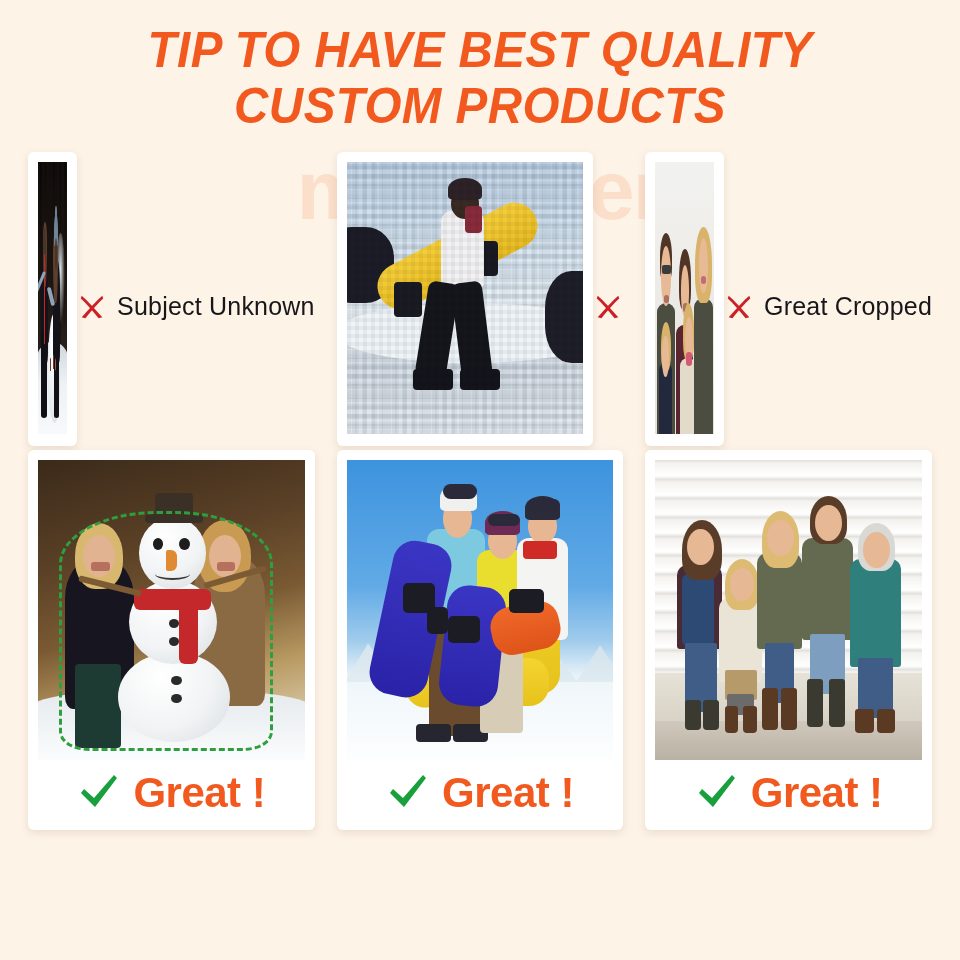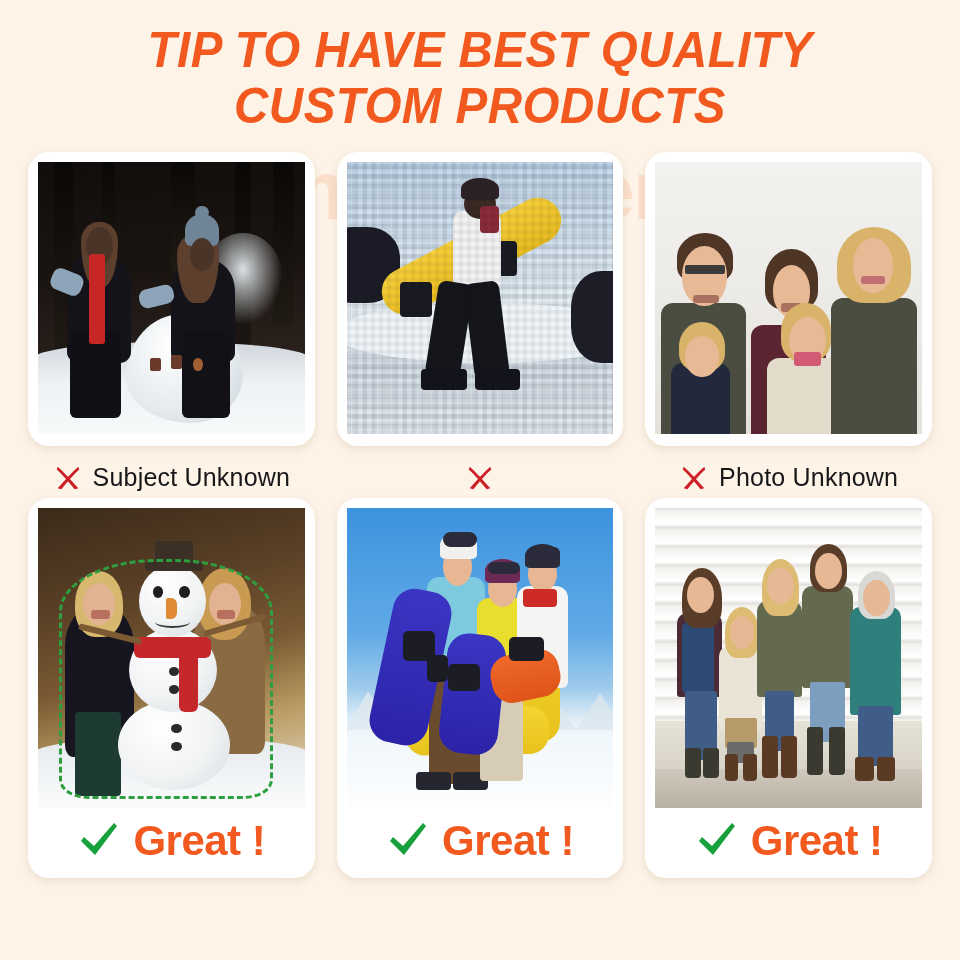--- a/index.html
+++ b/index.html
@@ -53,26 +53,26 @@
     position: relative;
     z-index: 2;
     margin-top: 18px;
     padding: 0 28px;
     display: grid;
     grid-template-columns: repeat(3, 1fr);
     column-gap: 22px;
     row-gap: 4px;
   }
 
-  .cell { display: flex; flex-direction: column; align-items: center; }
+  .cell { display: flex; flex-direction: row; align-items: center; }
 
   
   .card {
     background: #ffffff;
-    border-radius: 21px;
+    border-radius: 6px;
     box-shadow: 0 3px 9px rgba(150,120,90,0.18);
     padding: 10px;
     width: 100%;
   }
   .card.top { padding: 10px 10px 12px 10px; }
   .card.bottom { padding: 10px 10px 4px 10px; }
 
   .photo {
     width: 100%;
     height: 272px;
@@ -356,21 +356,21 @@
         </div>
       </div>
     </div>
     <div class="badlabel">
       <span>
         <svg class="icon" width="30" height="30" viewBox="0 0 32 32" aria-hidden="true">
           <path d="M5 5 C11 10 20 20 27 28 L23 29 C17 22 9 12 4 8 Z" fill="#cc2027"></path>
           <path d="M27 5 C21 10 12 20 5 28 L9 29 C15 22 23 12 28 8 Z" fill="#cc2027"></path>
         </svg>
       </span>
-      <span class="txt">Photo Unknown</span>
+      <span class="txt">Great Cropped</span>
     </div>
   </div>
 
   <div class="cell">
     <div class="card bottom">
       <div class="photo">
         <div class="scene s4">
           <div class="sp snow4"></div>
 
           <div class="sp wgirl" style="left:10%;top:33%;width:26%;height:50%"></div>

